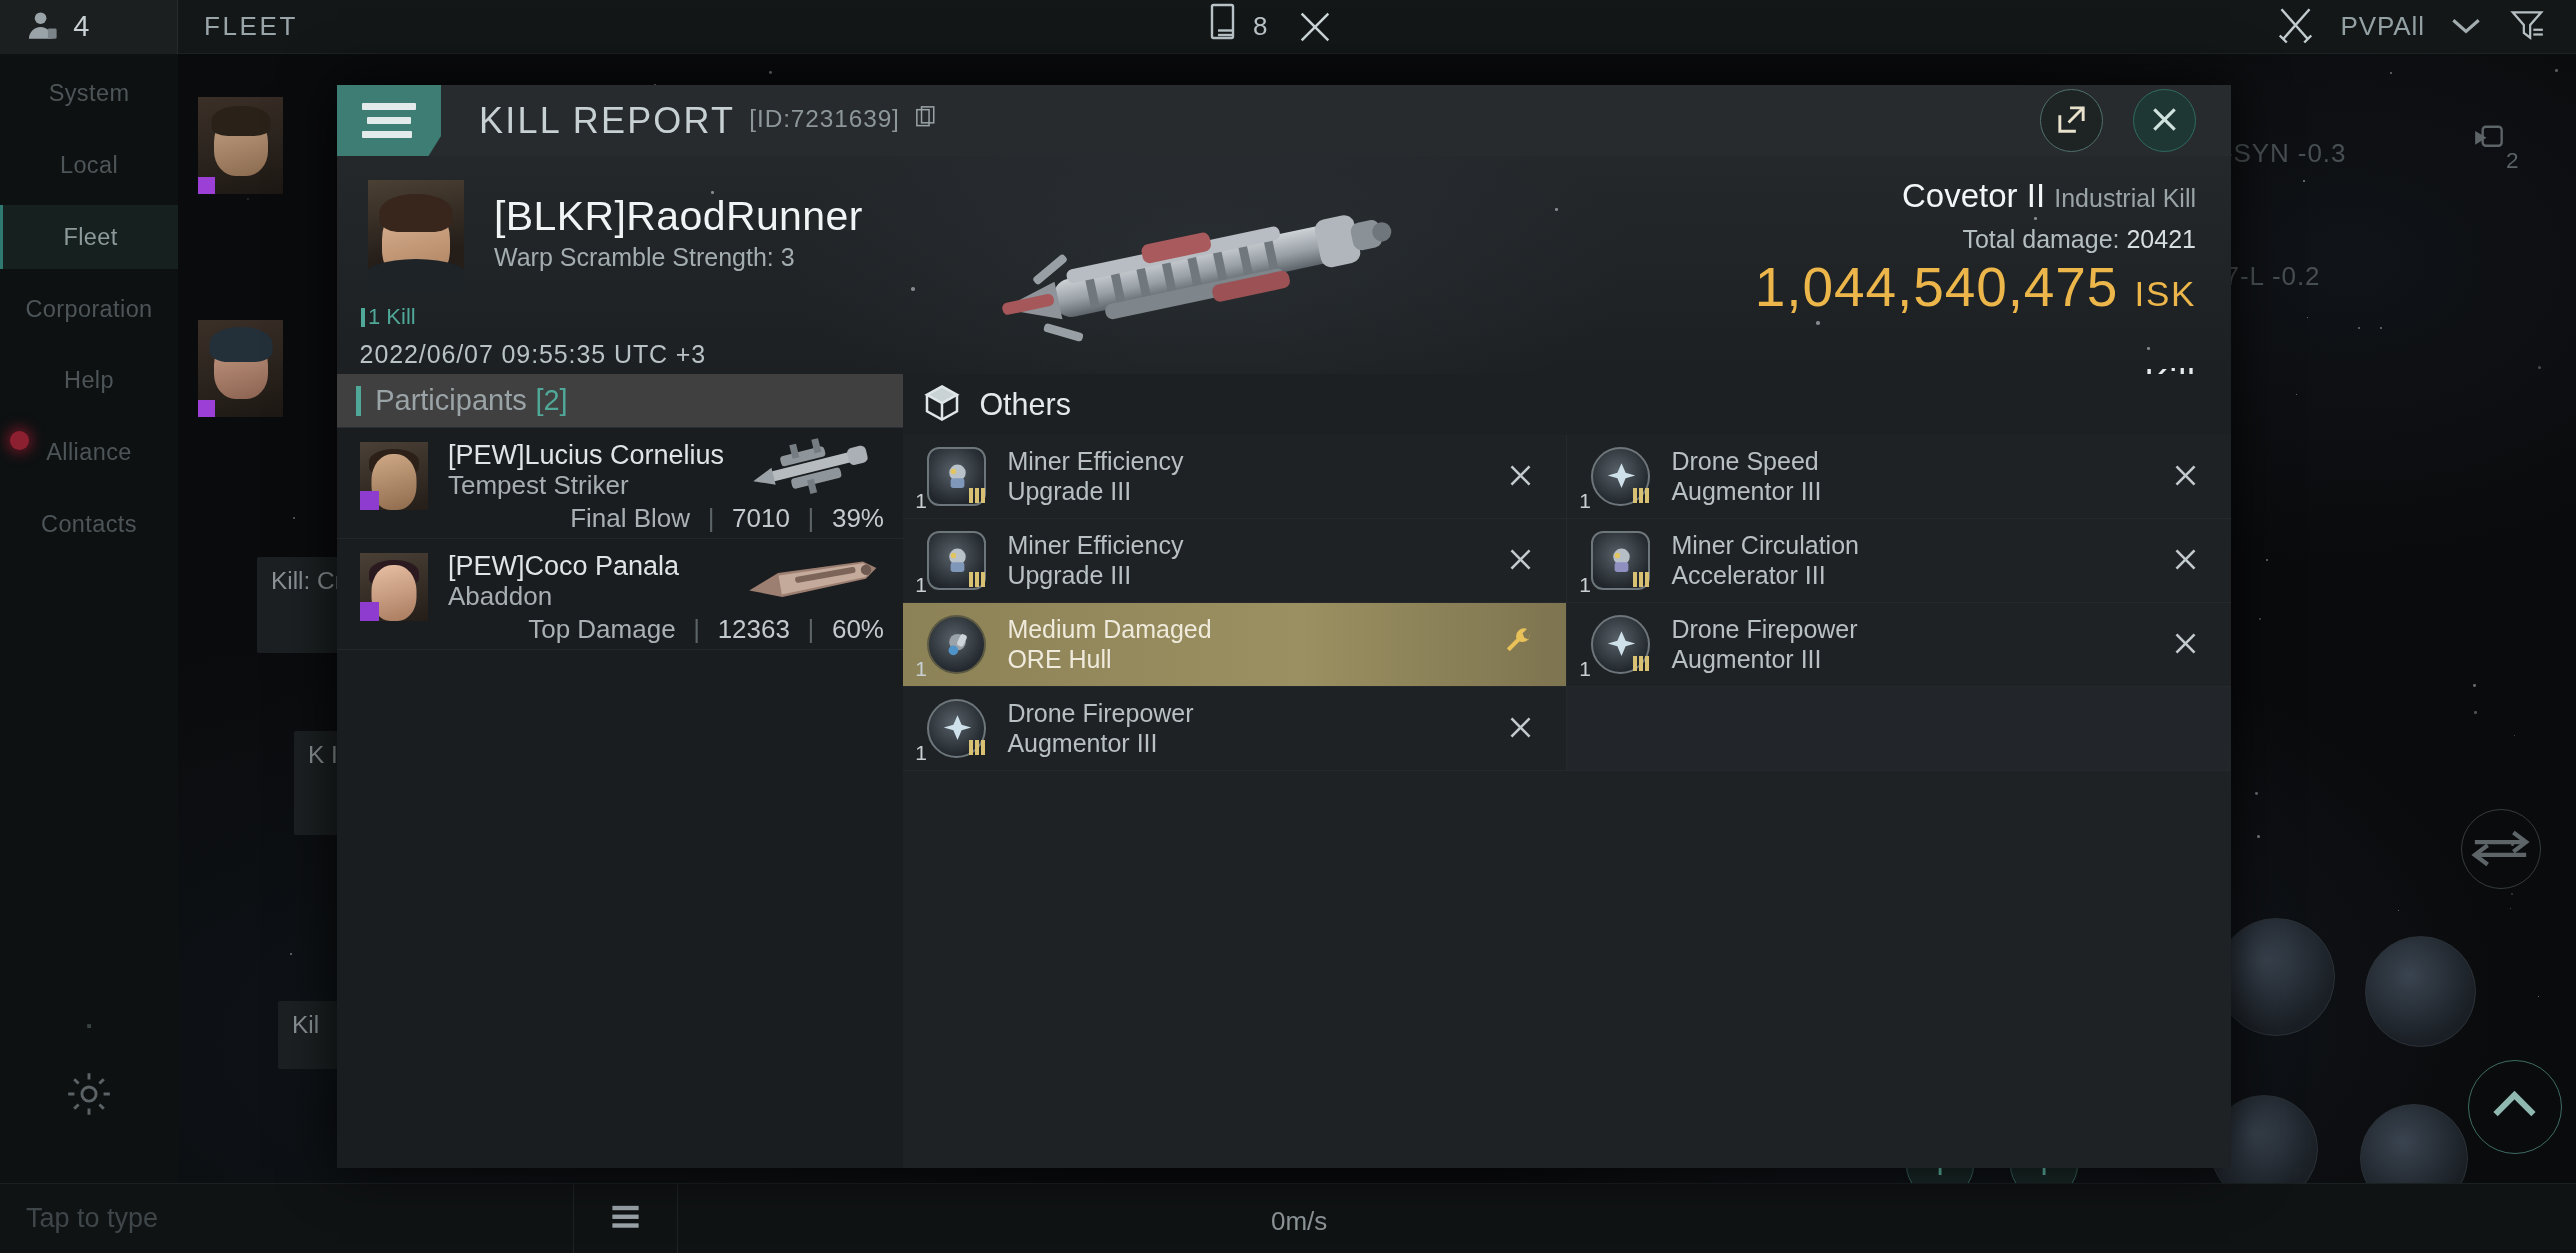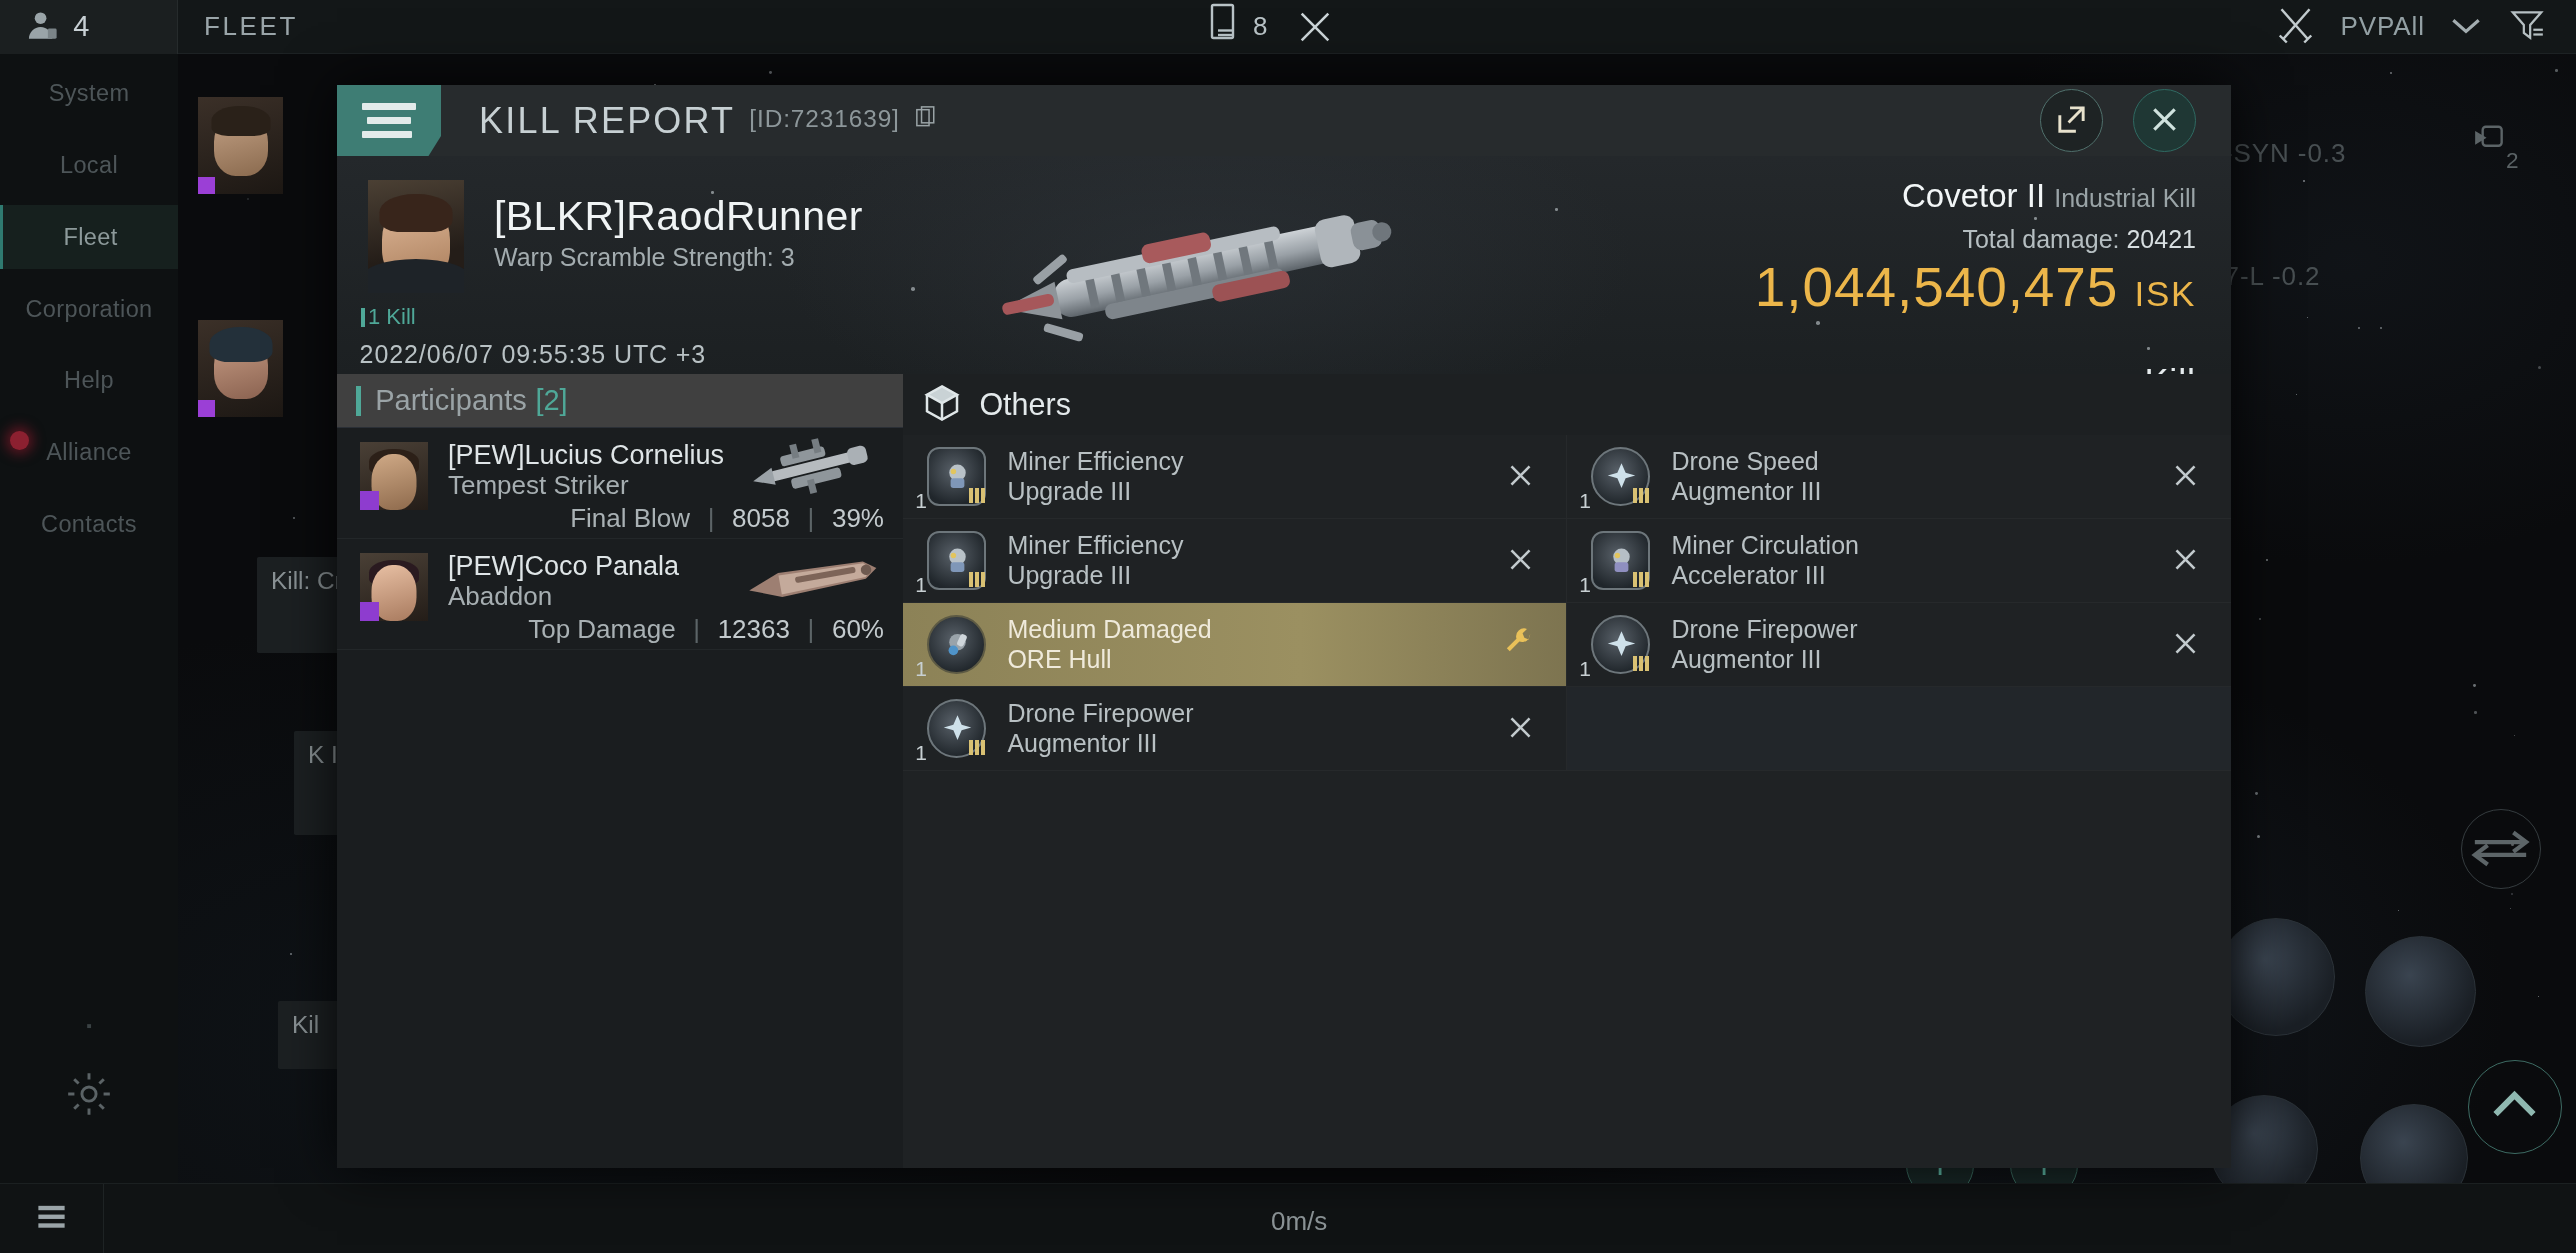--- a/index.html
+++ b/index.html
@@ -483,20 +483,23 @@
     <div class="hud-mod" style="left:2360px; top:1104px; width:108px; height:108px;"></div>
     <div class="hud-circle" style="left:2468px; top:1060px; width:94px; height:94px; border-color:#3d6b63;">
       <svg width="91" height="91" viewBox="0 0 24 24" stroke="#8fb8b0" stroke-width="1.6" fill="none">
         <polyline points="7,14 12,9 17,14"></polyline>
       </svg>
     </div>
     <div class="hud-plus" style="left:1906px; top:1131px; width:68px; height:68px;">+</div>
     <div class="hud-plus" style="left:2010px; top:1131px; width:68px; height:68px;">+</div>
 
     <div class="bottombar">
+      <div class="bb-input">
+        <span>Tap to type</span>
+      </div>
       <div class="bb-menu">
         <span>
           <svg width="35" height="31" viewBox="0 0 24 20" fill="#9aa4a8">
             <rect x="3" y="2" width="18" height="3"></rect>
               <rect x="3" y="8" width="18" height="3"></rect>
               <rect x="3" y="14" width="18" height="3"></rect>
           </svg>
         </span>
       </div>
       <div class="bb-speed">0m/s</div>
@@ -644,21 +647,21 @@
                 <rect x="132" y="26" width="22" height="20" rx="6" fill="#aab0b5"></rect>
                 <rect x="70" y="6" width="8" height="16" fill="#767d82"></rect>
                 <rect x="96" y="6" width="8" height="16" fill="#767d82"></rect>
                 <rect x="80" y="50" width="8" height="16" fill="#767d82"></rect>
               </g>
             </svg>
           </div>
           <div class="part-stats">
             <span class="lbl">Final Blow</span>
             <span class="sep">|</span>
-            <span>8058</span>
+            <span>7010</span>
             <span class="sep">|</span>
             <span>39%</span>
           </div>
         </div>
 
         <div class="part">
           <div class="part-av">
             <div class="h" style="background:#2a1a20;"></div>
             <div class="f" style="background:linear-gradient(165deg,#e8c0a4,#a87a5e);"></div>
             <div class="sec" style="background:#8e3ccf;"></div>

